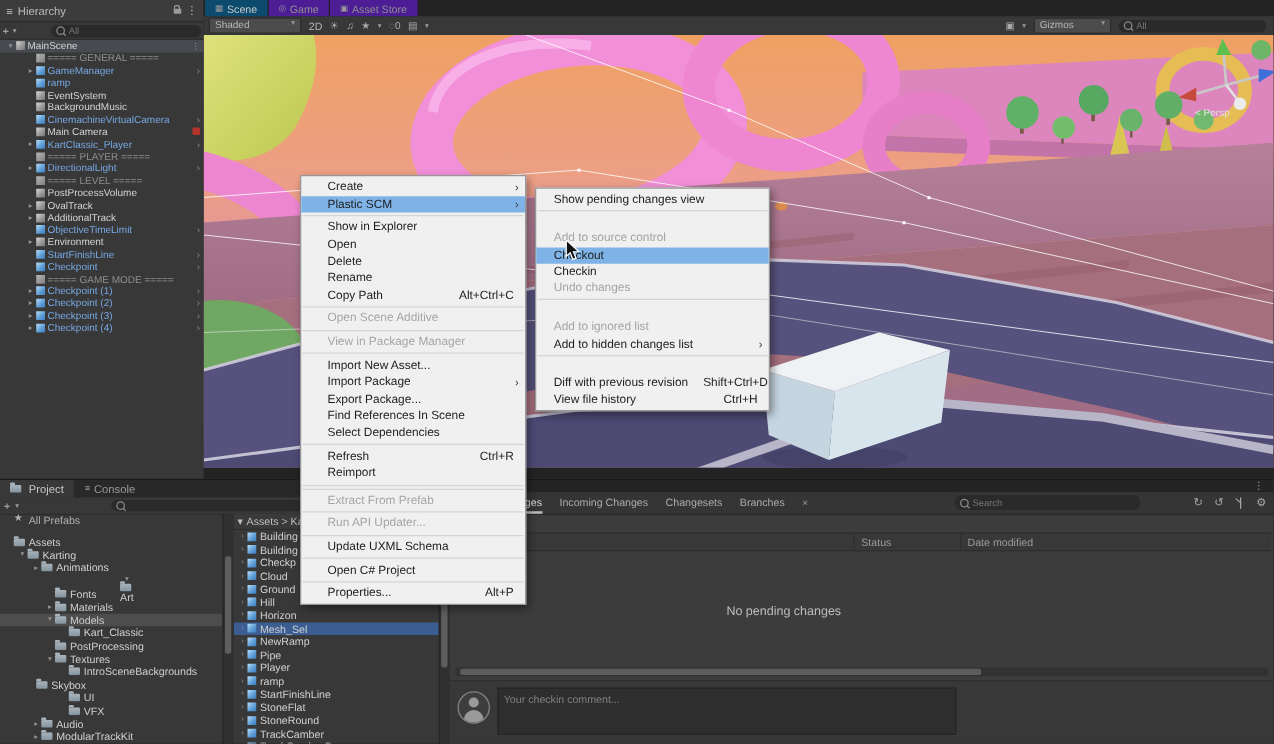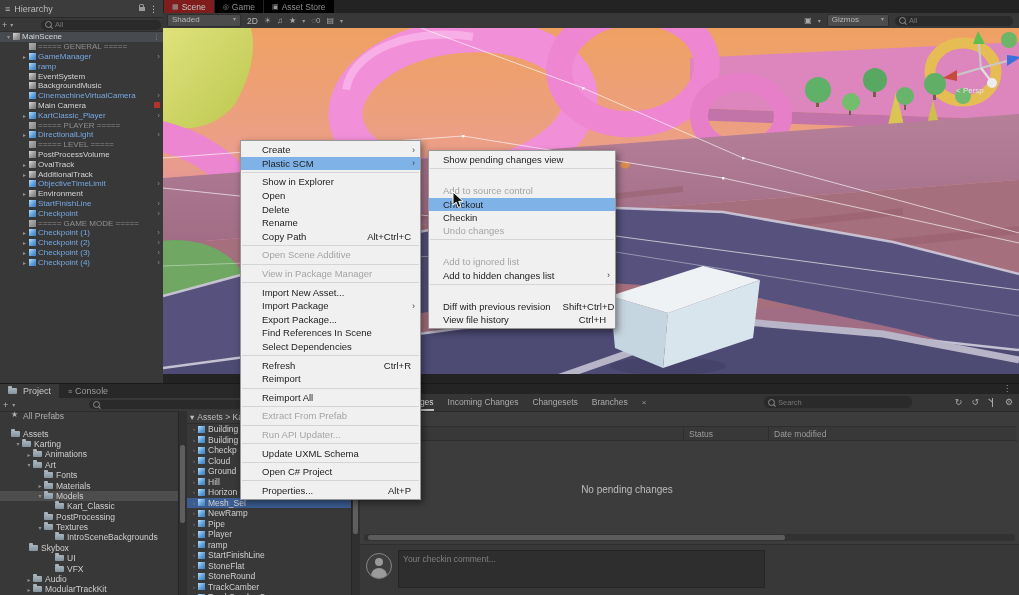--- a/index.html
+++ b/index.html
@@ -44,22 +44,22 @@
   .hrow .exp{width:9px;flex:none;font-size:6px;color:#8f8f8f;text-align:center;}
   .hrow.pre .hlabel{color:#77a8e3;}
   .hrow.sec .hlabel{color:#8f8f8f;}
   .hrow.sel{background:#474b50;}
   .rowarrow{margin-left:auto;padding-right:3px;color:#8a8a8a;font-size:8px;}
   .rowkebab{margin-left:auto;padding-right:3px;color:#9a9a9a;font-size:7px;}
   .redbadge{margin-left:auto;margin-right:3px;width:6px;height:6px;background:#b5342a;border-radius:1px;flex:none;}
   
   #scene{left:163px;top:0;width:856px;height:383px;background:#232323;}
   .scene-tabs{height:13px;background:#232323;display:flex;align-items:stretch;padding-left:1px;}
-  .stab{display:flex;align-items:center;gap:3px;padding:0 8px;margin-right:1px;font-size:8.5px;color:#8f8f8f;background:#000000;}
-  .stab.act{background:#7f1d1d;color:#c8c8c8;}
+  .stab{display:flex;align-items:center;gap:3px;padding:0 8px;margin-right:1px;font-size:8.5px;color:#8f8f8f;background:#4c1d95;}
+  .stab.act{background:#0c4a6e;color:#c8c8c8;}
   .stab .tico{font-size:7px;color:#9a9a9a;}
   .scene-toolbar{height:15px;background:#383838;border-bottom:1px solid #1f1f1f;display:flex;align-items:center;gap:6px;padding:0 4px;font-size:8.5px;color:#b8b8b8;}
   .dd{background:#4c4c4c;border:1px solid #2e2e2e;border-radius:2px;height:11px;display:flex;gap:22px;padding:0 4px;font-size:8px;}
   .tglyph{font-size:8px;color:#a8a8a8;}
   .tbright{margin-left:auto;display:flex;align-items:center;gap:6px;}
   #scene-search{width:110px;margin-right:2px;}
   #viewport{position:absolute;left:0;top:28px;width:856px;height:346px;overflow:hidden;background:#a06d85;}
   
   #project{left:0;top:383px;width:360px;height:212px;background:#383838;border-right:1px solid #242424;border-top:1px solid #1a1a1a;}
   .proj-tabs{height:14px;background:#282828;display:flex;align-items:stretch;}
@@ -498,21 +498,21 @@
           <div class="prow" style="padding-left: 14px;">
             <span class="exp">▾</span>
             <span class="fold"></span>
             <span>Karting</span>
           </div>
           <div class="prow" style="padding-left: 25px;">
             <span class="exp">▸</span>
             <span class="fold"></span>
             <span>Animations</span>
           </div>
-          <div class="prow" style="padding-left: 25px;">
+          <div class="prow" style="padding-left: 25px; flex-direction: column;">
             <span class="exp">▾</span>
             <span class="fold"></span>
             <span>Art</span>
           </div>
           <div class="prow" style="padding-left: 36px;">
             <span class="exp"></span>
             <span class="fold"></span>
             <span>Fonts</span>
           </div>
           <div class="prow" style="padding-left: 36px;">
@@ -832,25 +832,20 @@
       <div class="mitem">
         <span class="mlabel">Reimport</span>
         <span class="mshort"></span>
 
       </div>
       <div class="mitem sep">
         <span class="mlabel"></span>
         <span class="mshort"></span>
 
       </div>
-      <div class="mitem">
-        <span class="mlabel">Reimport All</span>
-        <span class="mshort"></span>
-
-      </div>
       <div class="mitem sep">
         <span class="mlabel"></span>
         <span class="mshort"></span>
 
       </div>
       <div class="mitem dis">
         <span class="mlabel">Extract From Prefab</span>
         <span class="mshort"></span>
 
       </div>

